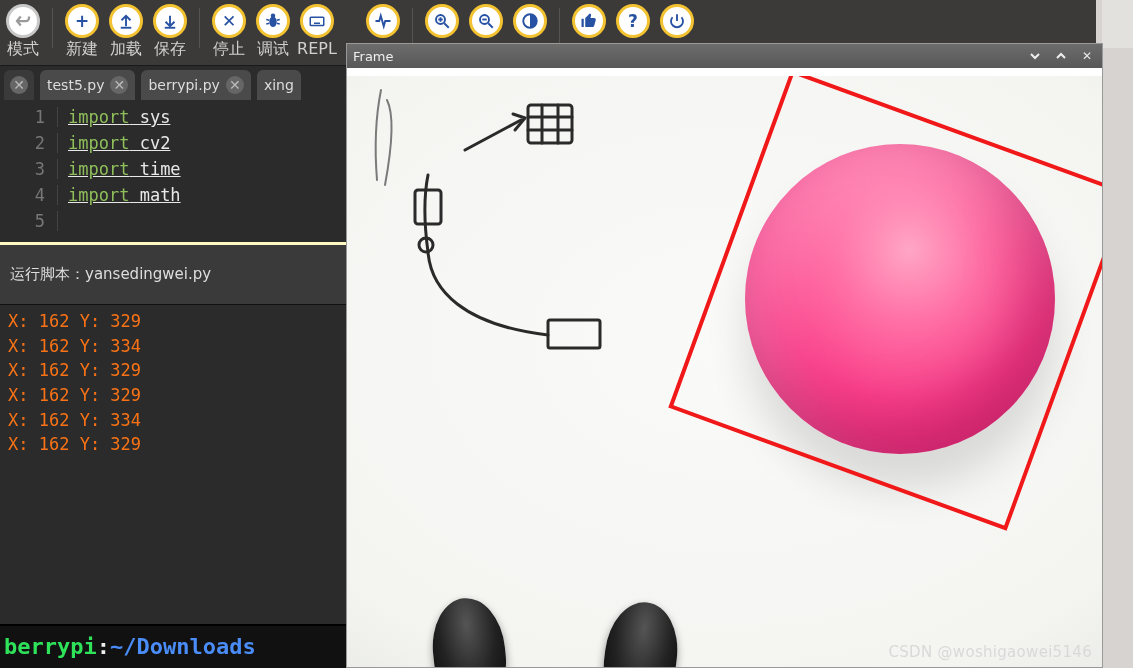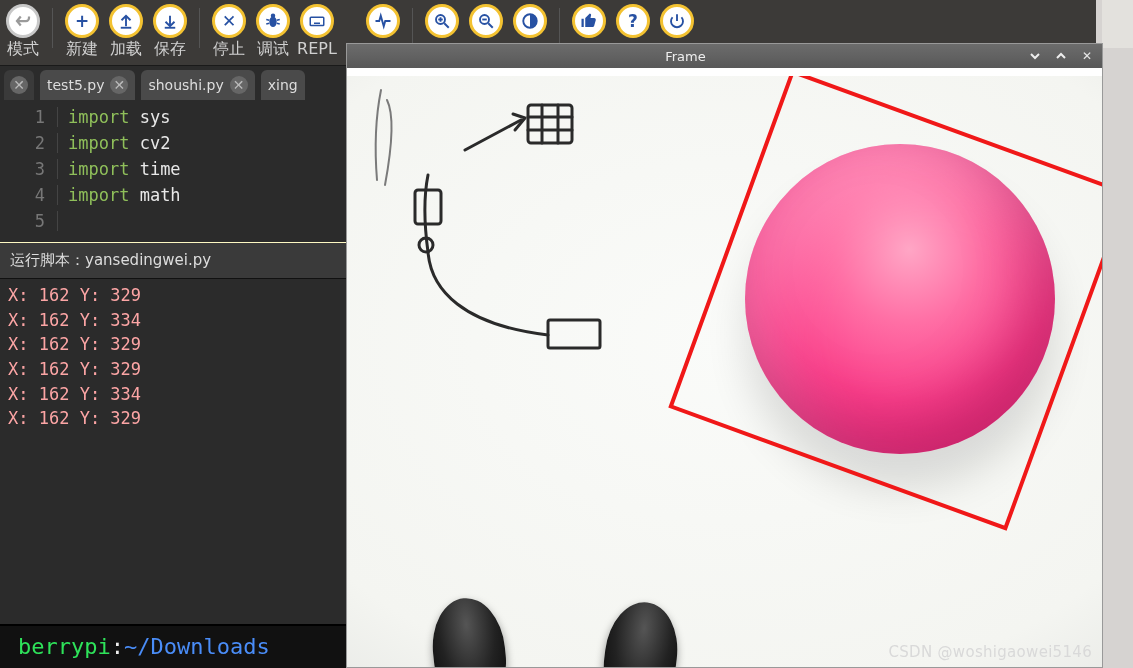--- a/index.html
+++ b/index.html
@@ -48,36 +48,36 @@
              width:18px;height:18px;display:flex;align-items:center;justify-content:center;}
   .editor {
     flex: 0 0 auto; background: #2b2b2b; padding: 4px 0 8px 0;
     font-family: "DejaVu Sans Mono", Consolas, monospace;
   }
   .line { display: flex; height: 26px; align-items: center; font-size: 17px; }
   .gutter {
     width: 58px; text-align: right; padding-right: 12px; color: #777;
     border-right: 1px solid #444;
   }
-  .code { padding-left: 10px; color: #e8e8e8; white-space: pre; }
+  .code { padding-left: 10px; color: #e8e8e8; white-space: pre; text-decoration: underline; }
   .kw { color: #8fbf5a; }
   .console-header {
     background: #3a3a3a; color: #ddd; font-size: 15px;
-    padding: 8px 10px; border-top: 1px solid #fef9c3; border-bottom:1px solid #111;
+    padding: 20px 10px; border-top: 3px solid #fef9c3; border-bottom:1px solid #111;
   }
   .console {
-    background: #2b2b2b; color: #fca5a5;
+    background: #2b2b2b; color: #f97316;
     font-family: "DejaVu Sans Mono", monospace; font-size: 17px;
     padding: 4px 8px; line-height: 1.45;
   }
   .spacer { flex: 1; background: #2b2b2b; }
   .term {
     height: 44px; background: #111;
-    font-family: "DejaVu Sans Mono", monospace; font-size: 22px; font-weight: normal;
-    padding: 8px 18px; overflow: hidden; white-space: nowrap;
+    font-family: "DejaVu Sans Mono", monospace; font-size: 22px; font-weight: bold;
+    padding: 8px 4px; overflow: hidden; white-space: nowrap;
     border-top: 2px solid #000;
   }
   .term .host { color: #2ee35a; }
   .term .path { color: #4a8df8; }
 
   
   .toolbar-ext {
     position: absolute; left: 356px; top: 0; right: 37px; height: 66px;
     background: #3c3a38; display: flex; align-items: flex-start;
     padding: 4px 4px 0 8px; gap: 8px;
@@ -87,21 +87,21 @@
   .frame-win {
     position: absolute; left: 346px; top: 43px; width: 757px; height: 625px;
     background: #fff; border: 1px solid #999;
     display: flex; flex-direction: column;
   }
   .frame-title {
     height: 24px; background: linear-gradient(#6c6c6c,#585858);
     color: #eee; font-size: 13px; display: flex; align-items: center;
     padding: 0 6px;
   }
-  .frame-title .title-text { flex: 1; text-align: center; }
+  .frame-title .title-text { flex: 1; text-align: left; }
   .win-btn {
     width: 18px; height: 16px; margin-left: 8px; color: #e8e8e8;
     display: flex; align-items: center; justify-content: center; font-size: 12px;
     cursor: pointer;
   }
   .frame-body {
     flex: 1; position: relative; overflow: hidden;
     background: radial-gradient(ellipse 120% 110% at 50% 45%, #fafbf9 0%, #f4f5f1 55%, #dcdedb 85%, #b7bab5 100%);
     margin-top: 8px;
   }
@@ -280,21 +280,21 @@
 
   <div class="tabs">
     <div class="tab left-edge">
         <span class="close-x">✕</span>
       </div>
     <div class="tab">
       <span>test5.py</span>
       <span class="close-x">✕</span>
     </div>
     <div class="tab">
-      <span>shoushi.py</span>
+      <span>berrypi.py</span>
       <span class="close-x">✕</span>
     </div>
     <div class="tab">
       <span>xing</span>
     </div>
   </div>
 
   <div class="editor">
     <div class="line">
         <div class="gutter">1</div>

